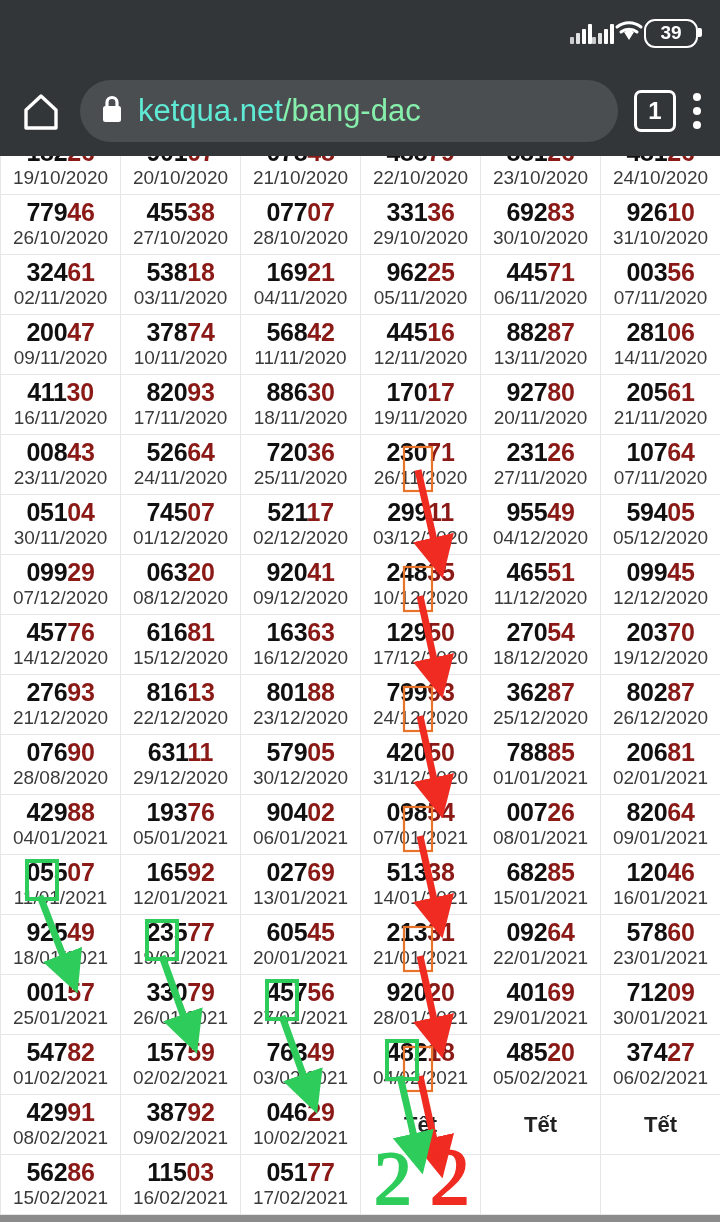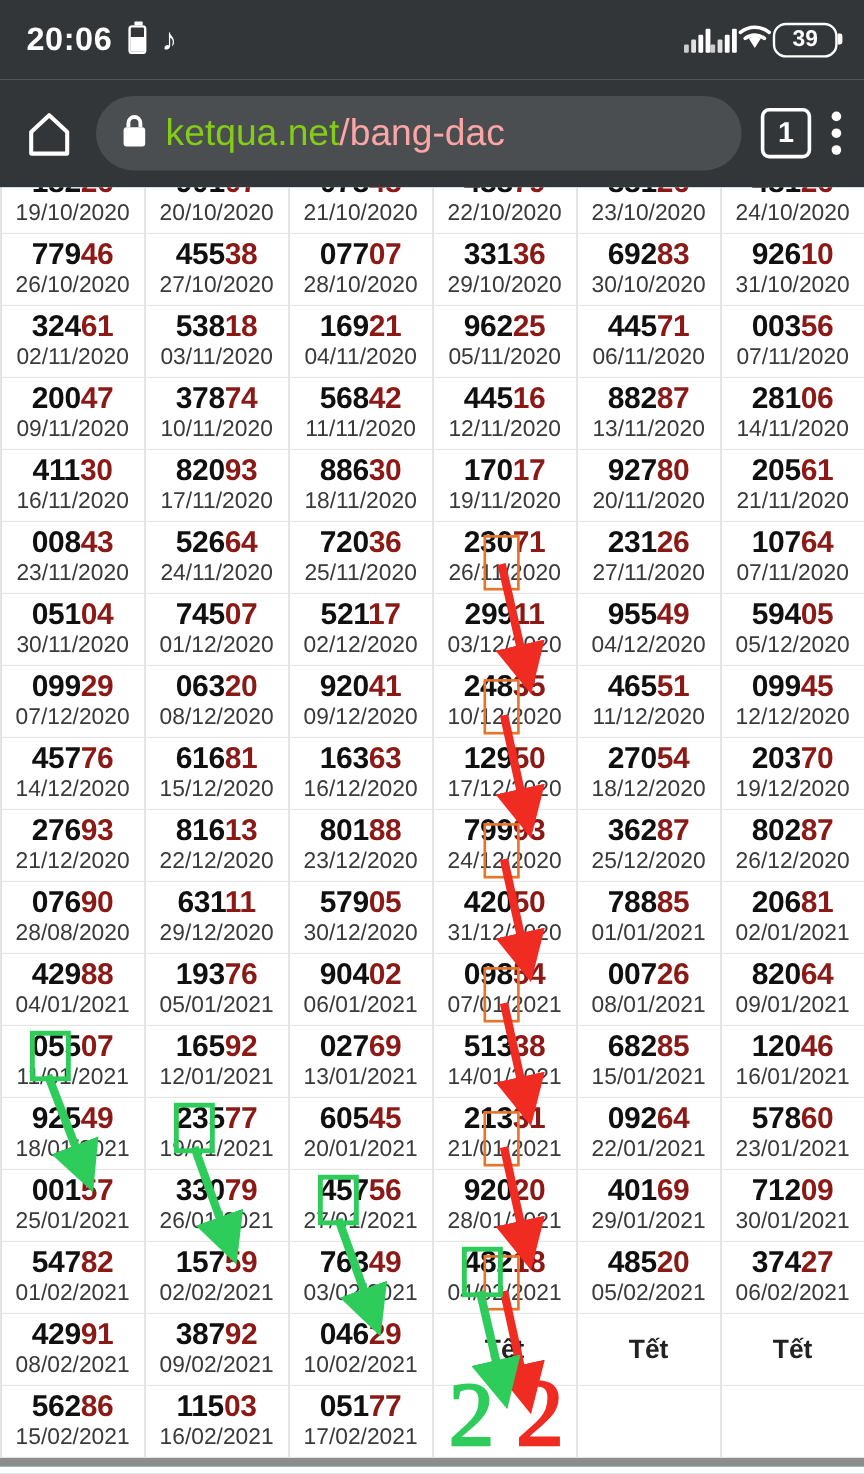--- a/index.html
+++ b/index.html
@@ -51,22 +51,22 @@
     height: 90px; background: #323639; color: #fff;
     display: flex; align-items: center; padding: 0 18px; gap: 16px;
   }
   .home-icon { width: 46px; height: 46px; flex: 0 0 auto; }
   .omnibox {
     flex: 1 1 auto; height: 62px; background: #4a4e51; border-radius: 31px;
     display: flex; align-items: center; padding: 0 20px; gap: 14px; overflow: hidden;
   }
   .lock { flex: 0 0 auto; }
   .urltext { font-size: 31px; white-space: nowrap; overflow: hidden; }
-  .urltext .host { color: #84cc16; }
-  .urltext .path { color: #fca5a5; }
+  .urltext .host { color: #5eead4; }
+  .urltext .path { color: #86efac; }
   .tabcount {
     width: 42px; height: 42px; border: 3px solid #fff; border-radius: 7px;
     display: flex; align-items: center; justify-content: center;
     font-size: 24px; font-weight: bold; flex: 0 0 auto;
   }
   .kebab { width: 10px; flex: 0 0 auto; display:flex; flex-direction:column; gap:6px; align-items:center; }
   .kebab span { width:8px; height:8px; background:#fff; border-radius:50%; display:block; }
 
   
   .tablewrap { position: relative; height: 1066px; overflow: hidden; background:#0369a1; }
@@ -97,25 +97,20 @@
     position: absolute; left: 0; bottom: 0; width: 720px; height: 7px;
     background: #8c8c8c;
   }
 </style>
 </head>
 <body>
 
 <div id="page">
 
   <div class="statusbar">
-    <div class="sb-left">
-      <span class="sb-time">20:06</span>
-      <span class="batt-icon"></span>
-      <span class="tiktok">♪</span>
-    </div>
     <div class="sb-right">
       <span class="sig">
           <i></i>
           <i></i>
           <i></i>
           <i></i>
         </span>
       <span class="sig">
           <i></i>
           <i></i>

